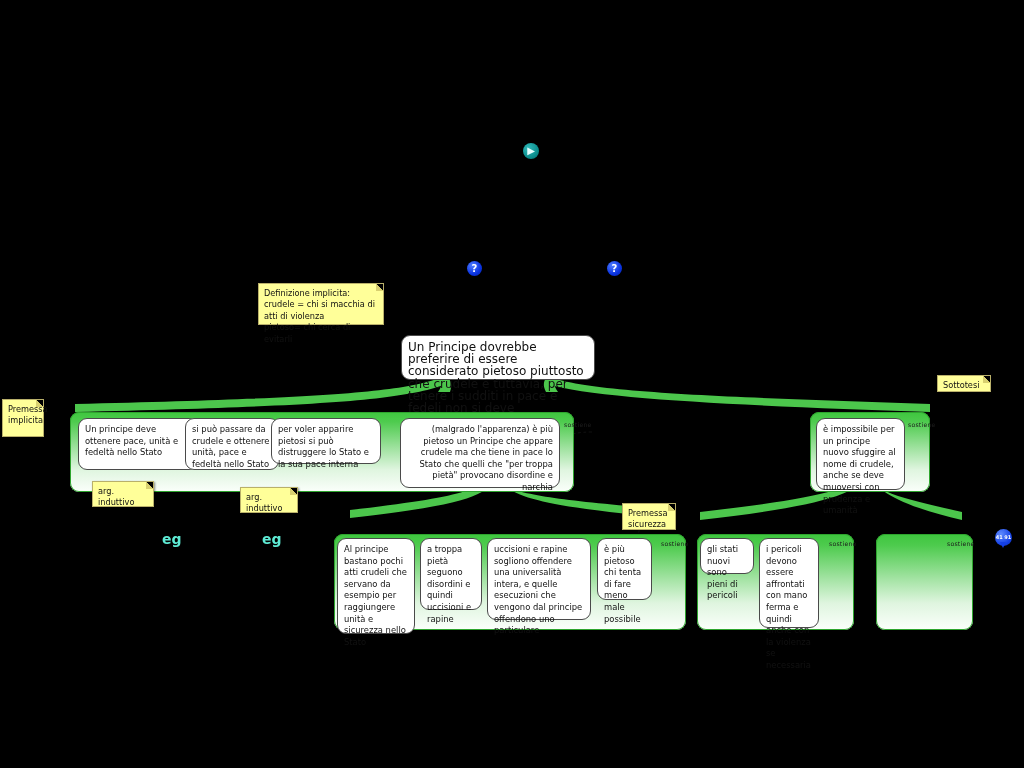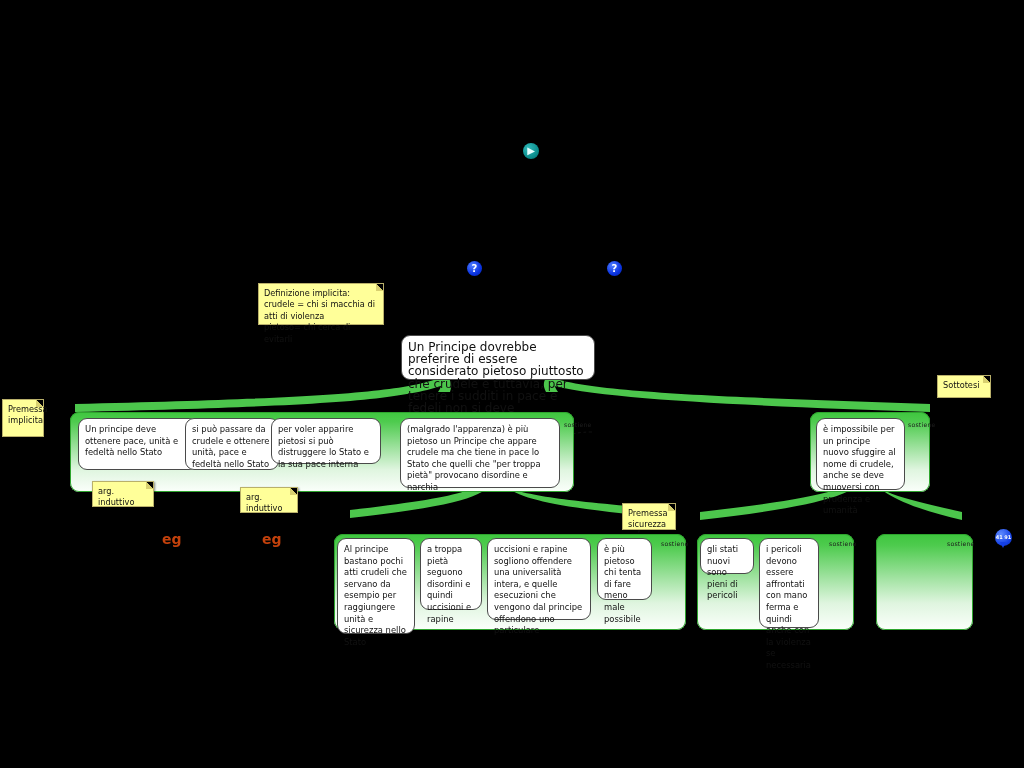--- a/index.html
+++ b/index.html
@@ -26,21 +26,21 @@
   
   .rel{position:absolute;font-size:6.2px;color:#1d1d1d;letter-spacing:.2px;}
 
   
   .qicon{position:absolute;width:15px;height:15px;border-radius:50%;
          background:radial-gradient(circle at 35% 30%,#4f7dff 0%,#0a33e0 60%,#0622a8 100%);
          color:#fff;font-weight:bold;font-size:10px;line-height:15px;text-align:center;}
   .picon{position:absolute;width:16px;height:16px;border-radius:50%;
          background:radial-gradient(circle at 35% 30%,#2fb9b9 0%,#0a8c8c 65%,#046666 100%);
          color:#e6ffff;font-size:10px;line-height:16px;text-align:center;}
-  .eg{position:absolute;color:#c2410c;font-weight:bold;font-size:14px;}
+  .eg{position:absolute;color:#5eead4;font-weight:bold;font-size:14px;}
   .cbubble{position:absolute;width:17px;height:17px;border-radius:50%;
          background:radial-gradient(circle at 35% 30%,#5f8cff 0%,#1440e6 65%,#0c2aa8 100%);
          color:#fff;font-size:5px;line-height:17px;text-align:center;font-weight:bold;}
   .cbubble:after{content:"";position:absolute;left:5px;top:13px;border-left:3px solid transparent;
          border-right:3px solid transparent;border-top:6px solid #1440e6;}
 
   svg.links{position:absolute;left:0;top:0;width:1024px;height:768px;pointer-events:none;}
 </style>
 </head>
 <body>
@@ -97,32 +97,32 @@
 pietoso= chi cerca di evitarli</div>
 
   <div class="box big" style="left:401px;top:335px;width:194px;height:45px;">Un Principe dovrebbe preferire di essere considerato pietoso piuttosto che crudele e tuttavia, per tenere i sudditi in pace e fedeli non si deve preoccupare di apparire crudele</div>
 
   <div class="panel" style="left:70px;top:412px;width:504px;height:80px;"></div>
   <div class="panel" style="left:810px;top:412px;width:120px;height:80px;"></div>
 
   <div class="box" style="left:78px;top:418px;width:120px;height:52px;">Un principe deve ottenere pace, unità e fedeltà nello Stato</div>
   <div class="box" style="left:185px;top:418px;width:94px;height:52px;">si può passare da crudele e ottenere unità, pace e fedeltà nello Stato</div>
   <div class="box" style="left:271px;top:418px;width:110px;height:46px;">per voler apparire pietosi si può distruggere lo Stato e la sua pace interna</div>
-  <div class="box" style="left:400px;top:418px;width:160px;height:70px;">(malgrado l'apparenza) è più pietoso un Principe che appare crudele ma che tiene in pace lo Stato che quelli che "per troppa pietà" provocano disordine e narchia</div>
+  <div class="box" style="left:400px;top:418px;width:160px;height:70px;text-align:right;">(malgrado l'apparenza) è più pietoso un Principe che appare crudele ma che tiene in pace lo Stato che quelli che "per troppa pietà" provocano disordine e narchia</div>
   <div class="box" style="left:816px;top:418px;width:89px;height:72px;">è impossibile per un principe nuovo sfuggire al nome di crudele, anche se deve muoversi con prudenza  e umanità</div>
 
   <div class="rel" style="left:564px;top:421px;">sostiene</div>
   <div class="rel" style="left:908px;top:421px;">sostiene</div>
 
   <div class="note" style="left:2px;top:399px;width:42px;height:38px;">Premessa implicita</div>
   <div class="note" style="left:92px;top:481px;width:62px;height:26px;white-space:pre-line;">arg.
 induttivo</div>
   <div class="note" style="left:240px;top:487px;width:58px;height:26px;white-space:pre-line;">arg.
 induttivo</div>
-  <div class="note" style="left:937px;top:375px;width:54px;height:23px;">Sottotesi</div>
+  <div class="note" style="left:937px;top:375px;width:54px;height:17px;">Sottotesi</div>
 
   <div class="panel" style="left:334px;top:534px;width:352px;height:96px;"></div>
   <div class="panel" style="left:697px;top:534px;width:157px;height:96px;"></div>
   <div class="panel" style="left:876px;top:534px;width:97px;height:96px;"></div>
 
   <div class="box" style="left:337px;top:538px;width:78px;height:96px;">Al principe bastano pochi atti crudeli che servano da esempio per raggiungere unità e sicurezza nello Stato</div>
   <div class="box" style="left:487px;top:538px;width:104px;height:82px;">uccisioni e rapine sogliono offendere una universalità intera, e quelle esecuzioni che vengono dal principe offendono uno particulare</div>
   <div class="box" style="left:420px;top:538px;width:62px;height:72px;">a troppa pietà seguono disordini e quindi uccisioni e rapine</div>
   <div class="box" style="left:597px;top:538px;width:55px;height:62px;">è più pietoso chi tenta di fare meno male possibile</div>
   <div class="box" style="left:700px;top:538px;width:54px;height:36px;">gli stati nuovi sono pieni di pericoli</div>

